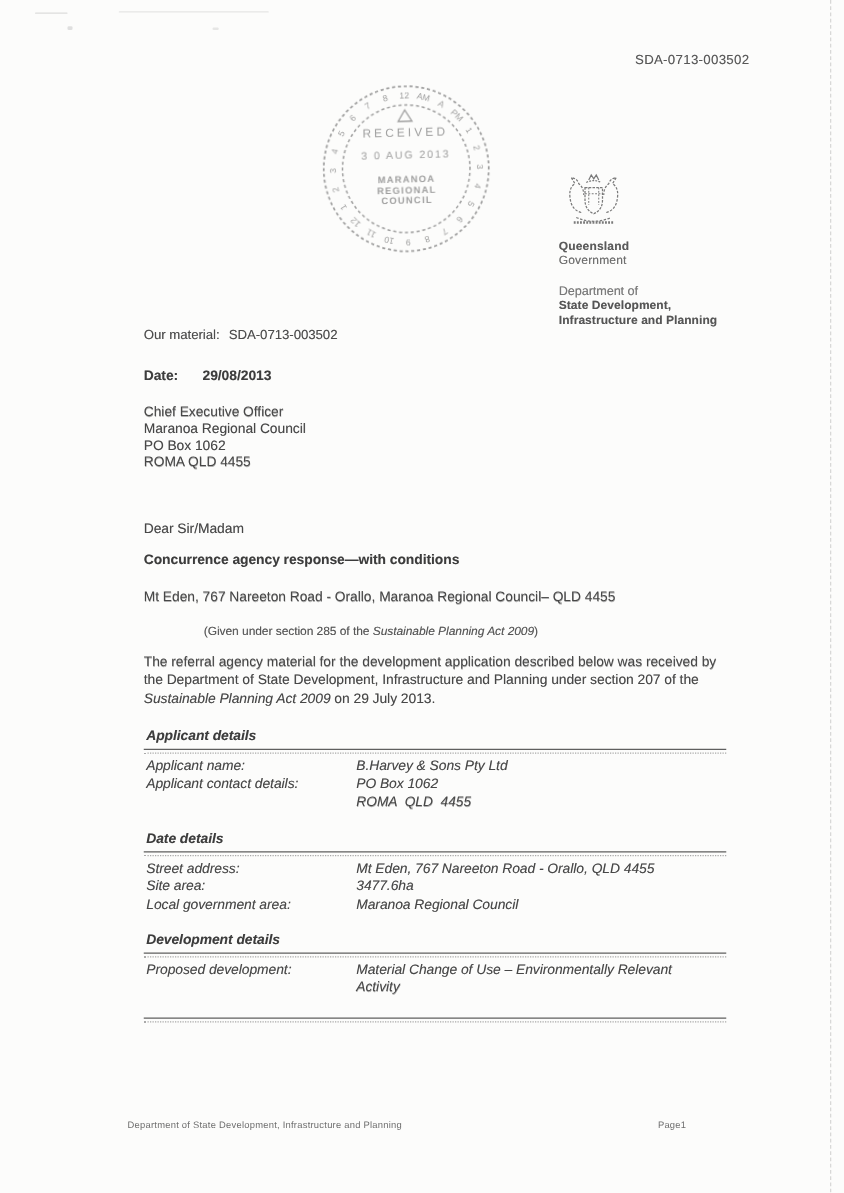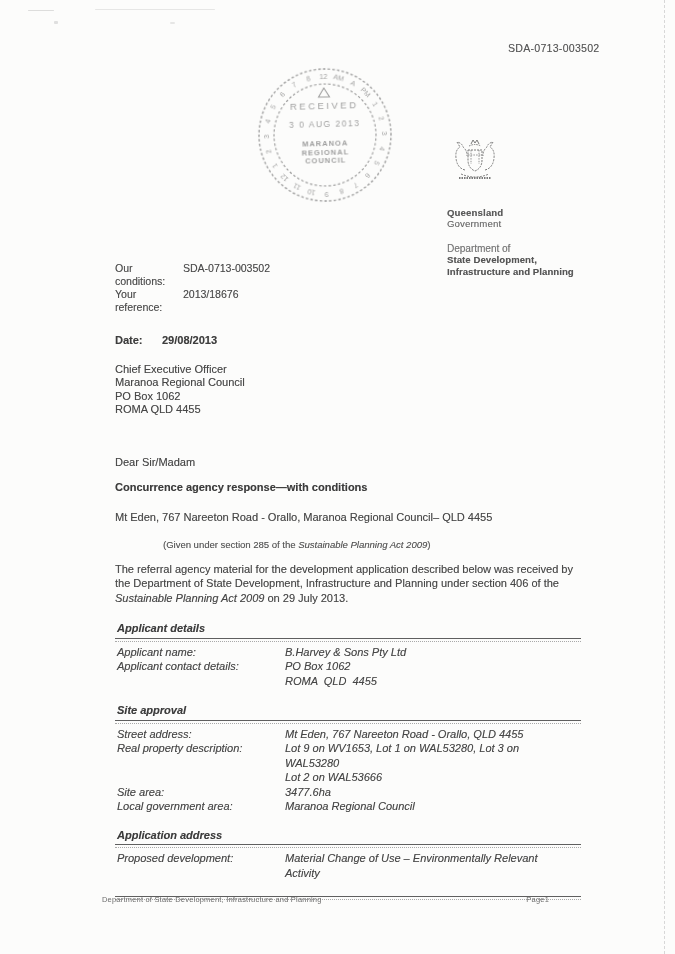--- a/index.html
+++ b/index.html
@@ -18,21 +18,21 @@
 
   
   .doc-ref{position:absolute;top:42px;left:508px;font-size:10.5px;letter-spacing:.3px;color:#585858;}
 
   
   .stamp{position:absolute;left:256px;top:66px;width:138px;height:138px;opacity:.85;transform:rotate(-1.5deg);}
 
   
   .logo-block{position:absolute;left:447px;top:136px;width:130px;}
   .logo-crest{display:block;margin-left:2px;}
-  .logo-gov{font-size:9.5px;font-weight:bold;color:#5a5a5a;line-height:10.5px;margin-top:20px;letter-spacing:.2px;}
+  .logo-gov{font-size:9.5px;font-weight:bold;color:#5a5a5a;line-height:10.5px;margin-top:5px;letter-spacing:.2px;}
   .logo-gov .gov2{font-weight:normal;color:#6d6d6d;}
   .logo-dept{margin-top:14px;color:#555;}
   .logo-dept .small{font-size:10px;color:#787878;}
   .logo-dept .big{font-size:9.5px;font-weight:bold;line-height:11.5px;letter-spacing:.1px;}
 
   
   .content{position:absolute;left:115px;top:262px;width:466px;font-size:11px;line-height:13.5px;}
   .ref-row{display:flex;font-size:10.5px;line-height:13px;color:#4c4c4c;}
   .ref-row .lab{width:68px;}
   .date-row{display:flex;font-weight:bold;margin-top:20px;color:#3d3d3d;}
@@ -145,91 +145,81 @@
   <div class="logo-dept fuzz">
     <div class="small">Department of</div>
     <div class="big">State Development,</div>
     <div class="big">Infrastructure and Planning</div>
   </div>
 </div>
 
 <div class="content fuzz">
 
   <div class="ref-row">
-    <span class="lab">Our conditions:</span>
+    <span class="lab">Our material:</span>
     <span>SDA-0713-003502</span>
-  </div>
-  <div class="ref-row">
-    <span class="lab">Your reference:</span>
-    <span>2013/18676</span>
   </div>
 
   <div class="date-row">
     <span class="lab">Date:</span>
     <span>29/08/2013</span>
   </div>
 
   <div class="recipient">Chief Executive Officer
 Maranoa Regional Council
 PO Box 1062
 ROMA QLD 4455</div>
 
   <div class="salutation">Dear Sir/Madam</div>
 
   <div class="subject-heading">Concurrence agency response—with conditions</div>
 
   <div class="property-line">Mt Eden, 767 Nareeton Road - Orallo, Maranoa Regional Council– QLD 4455</div>
 
   <div class="given-under"><span>(Given under section 285 of the </span><i class="act">Sustainable Planning Act 2009</i><span>)</span></div>
 
-  <div class="intro"><span>The referral agency material for the development application described below was received by the Department of State Development, Infrastructure and Planning under section 406 of the </span><i class="act">Sustainable Planning Act 2009</i><span> on 29 July 2013.</span></div>
+  <div class="intro"><span>The referral agency material for the development application described below was received by the Department of State Development, Infrastructure and Planning under section 207 of the </span><i class="act">Sustainable Planning Act 2009</i><span> on 29 July 2013.</span></div>
 
   <div class="section mt-applicant">
     <div class="section-title">Applicant details</div>
     <div class="section-rule"></div>
     <div class="rows">
       <div class="trow">
         <span class="tlabel">Applicant name:</span>
         <span class="tvalue">B.Harvey &amp; Sons Pty Ltd</span>
       </div>
       <div class="trow">
         <span class="tlabel">Applicant contact details:</span>
         <span class="tvalue">PO Box 1062
 ROMA  QLD  4455</span>
       </div>
     </div>
   </div>
 
   <div class="section mt-site">
-    <div class="section-title">Site approval</div>
+    <div class="section-title">Date details</div>
     <div class="section-rule"></div>
     <div class="rows">
       <div class="trow">
         <span class="tlabel">Street address:</span>
         <span class="tvalue">Mt Eden, 767 Nareeton Road - Orallo, QLD 4455</span>
       </div>
       <div class="trow">
-        <span class="tlabel">Real property description:</span>
-        <span class="tvalue">Lot 9 on WV1653, Lot 1 on WAL53280, Lot 3 on
-WAL53280
-Lot 2 on WAL53666</span>
-      </div>
-      <div class="trow">
         <span class="tlabel">Site area:</span>
         <span class="tvalue">3477.6ha</span>
       </div>
       <div class="trow">
         <span class="tlabel">Local government area:</span>
         <span class="tvalue">Maranoa Regional Council</span>
       </div>
     </div>
   </div>
 
   <div class="section mt-application">
-    <div class="section-title">Application address</div>
+    <div class="section-title">Development details</div>
     <div class="section-rule"></div>
     <div class="rows">
       <div class="trow">
         <span class="tlabel">Proposed development:</span>
         <span class="tvalue">Material Change of Use – Environmentally Relevant
 Activity</span>
       </div>
     </div>
   </div>
 

